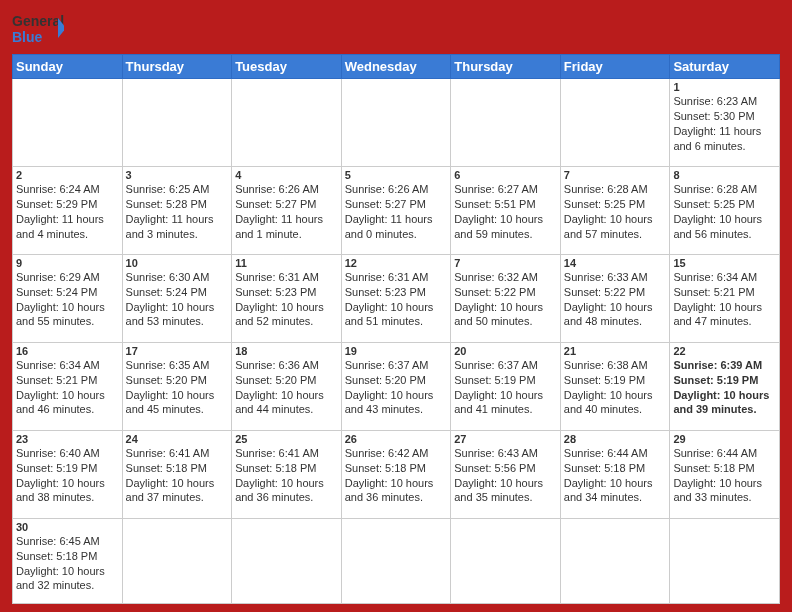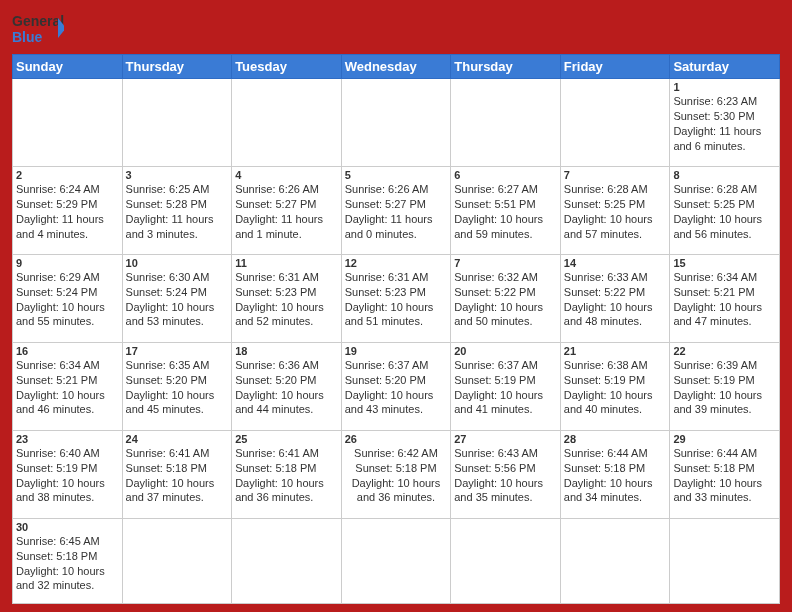--- a/index.html
+++ b/index.html
@@ -272,21 +272,21 @@
           </td>
           <td>
             <span class="day-number">21</span>
             <div class="day-info" style="white-space: pre-line;">Sunrise: 6:38 AM
 Sunset: 5:19 PM
 Daylight: 10 hours
 and 40 minutes.</div>
           </td>
           <td>
             <span class="day-number">22</span>
-            <div class="day-info" style="white-space: pre-line;">Sunrise: 6:39 AM
+            <div class="day-info" style="white-space: pre-line; font-weight: bold;">Sunrise: 6:39 AM
 Sunset: 5:19 PM
 Daylight: 10 hours
 and 39 minutes.</div>
           </td>
         </tr>
         <tr>
           <td>
             <span class="day-number">23</span>
             <div class="day-info" style="white-space: pre-line;">Sunrise: 6:40 AM
 Sunset: 5:19 PM
@@ -302,21 +302,21 @@
           </td>
           <td>
             <span class="day-number">25</span>
             <div class="day-info" style="white-space: pre-line;">Sunrise: 6:41 AM
 Sunset: 5:18 PM
 Daylight: 10 hours
 and 36 minutes.</div>
           </td>
           <td>
             <span class="day-number">26</span>
-            <div class="day-info" style="white-space: pre-line; text-align: center;">Sunrise: 6:42 AM
+            <div class="day-info" style="white-space: pre-line;">Sunrise: 6:42 AM
 Sunset: 5:18 PM
 Daylight: 10 hours
 and 36 minutes.</div>
           </td>
           <td>
             <span class="day-number">27</span>
             <div class="day-info" style="white-space: pre-line;">Sunrise: 6:43 AM
 Sunset: 5:56 PM
 Daylight: 10 hours
 and 35 minutes.</div>

